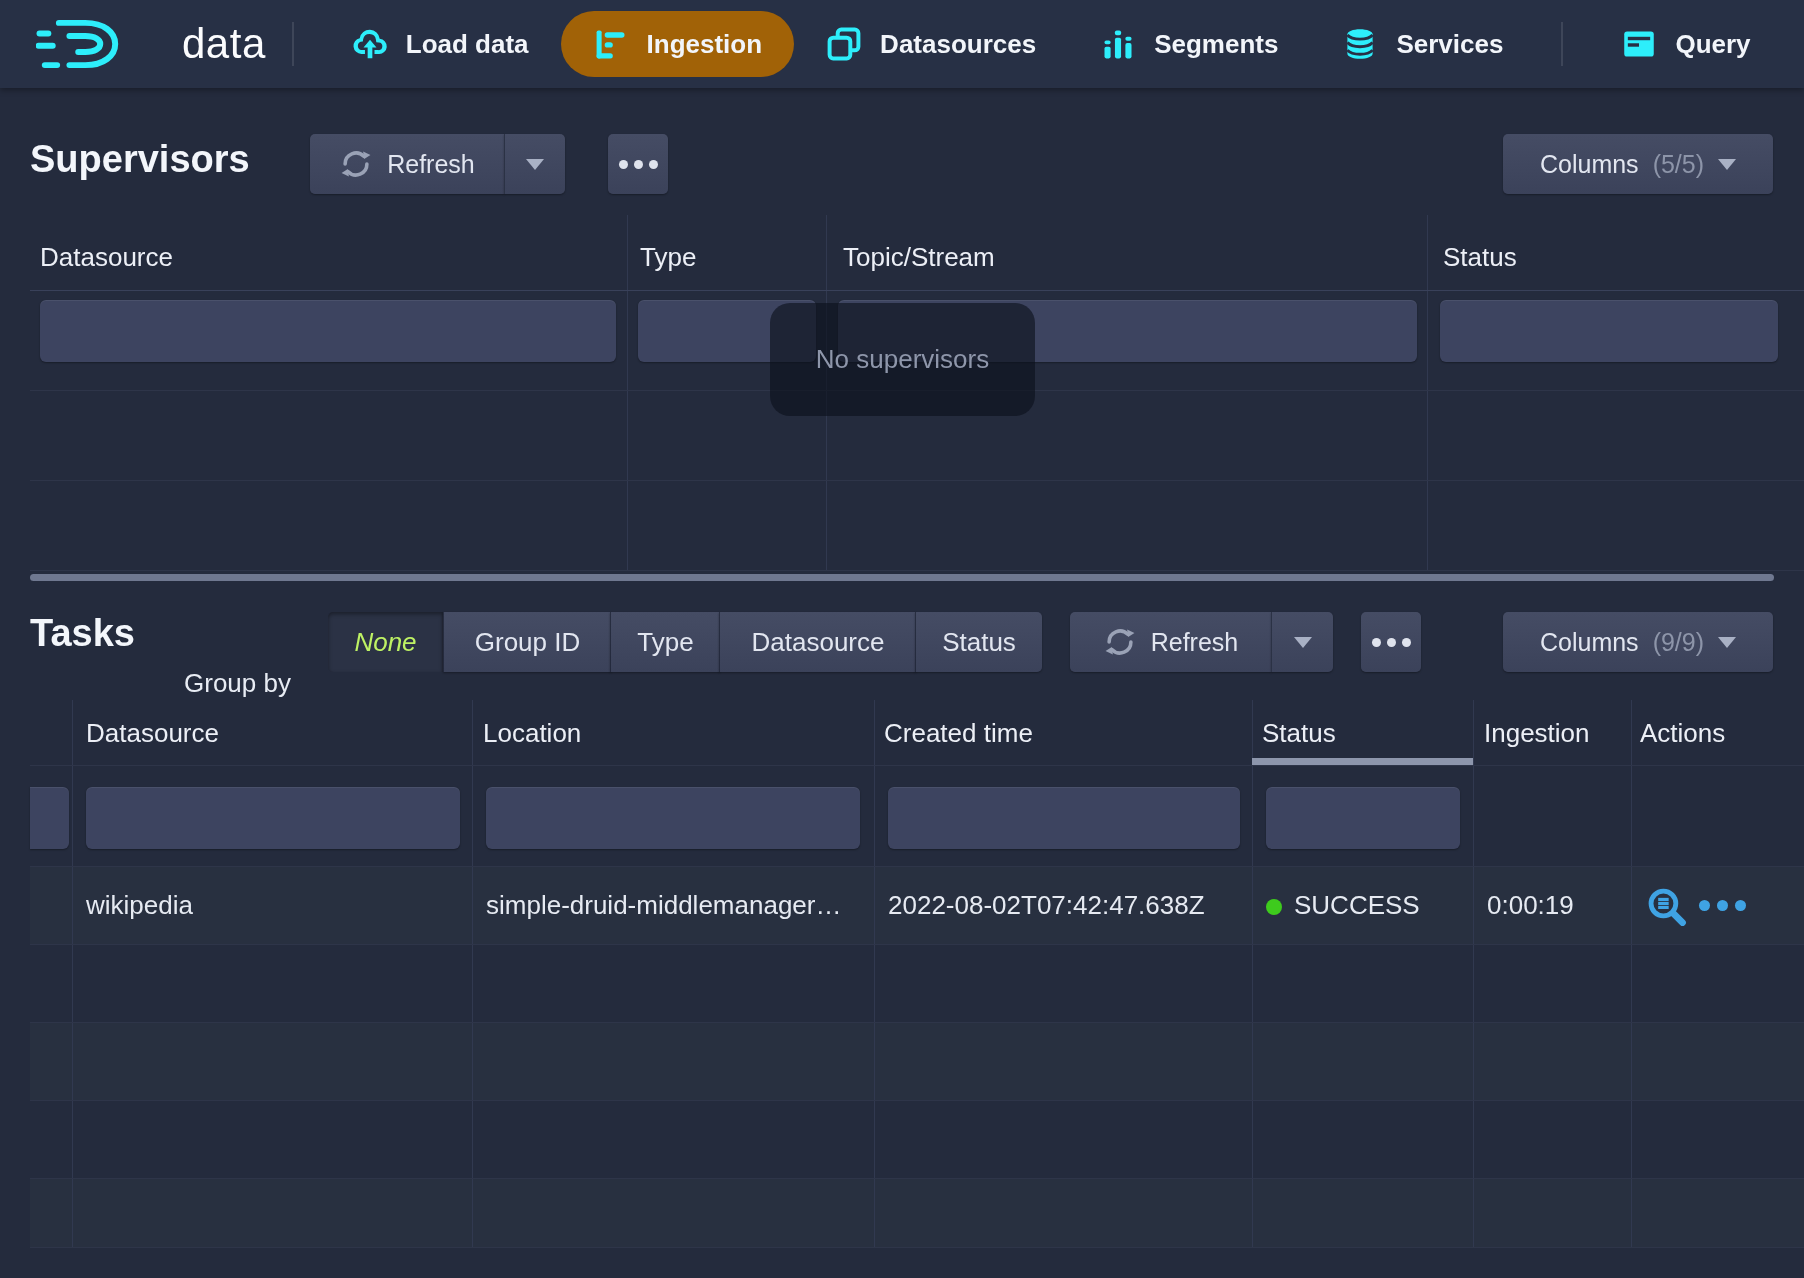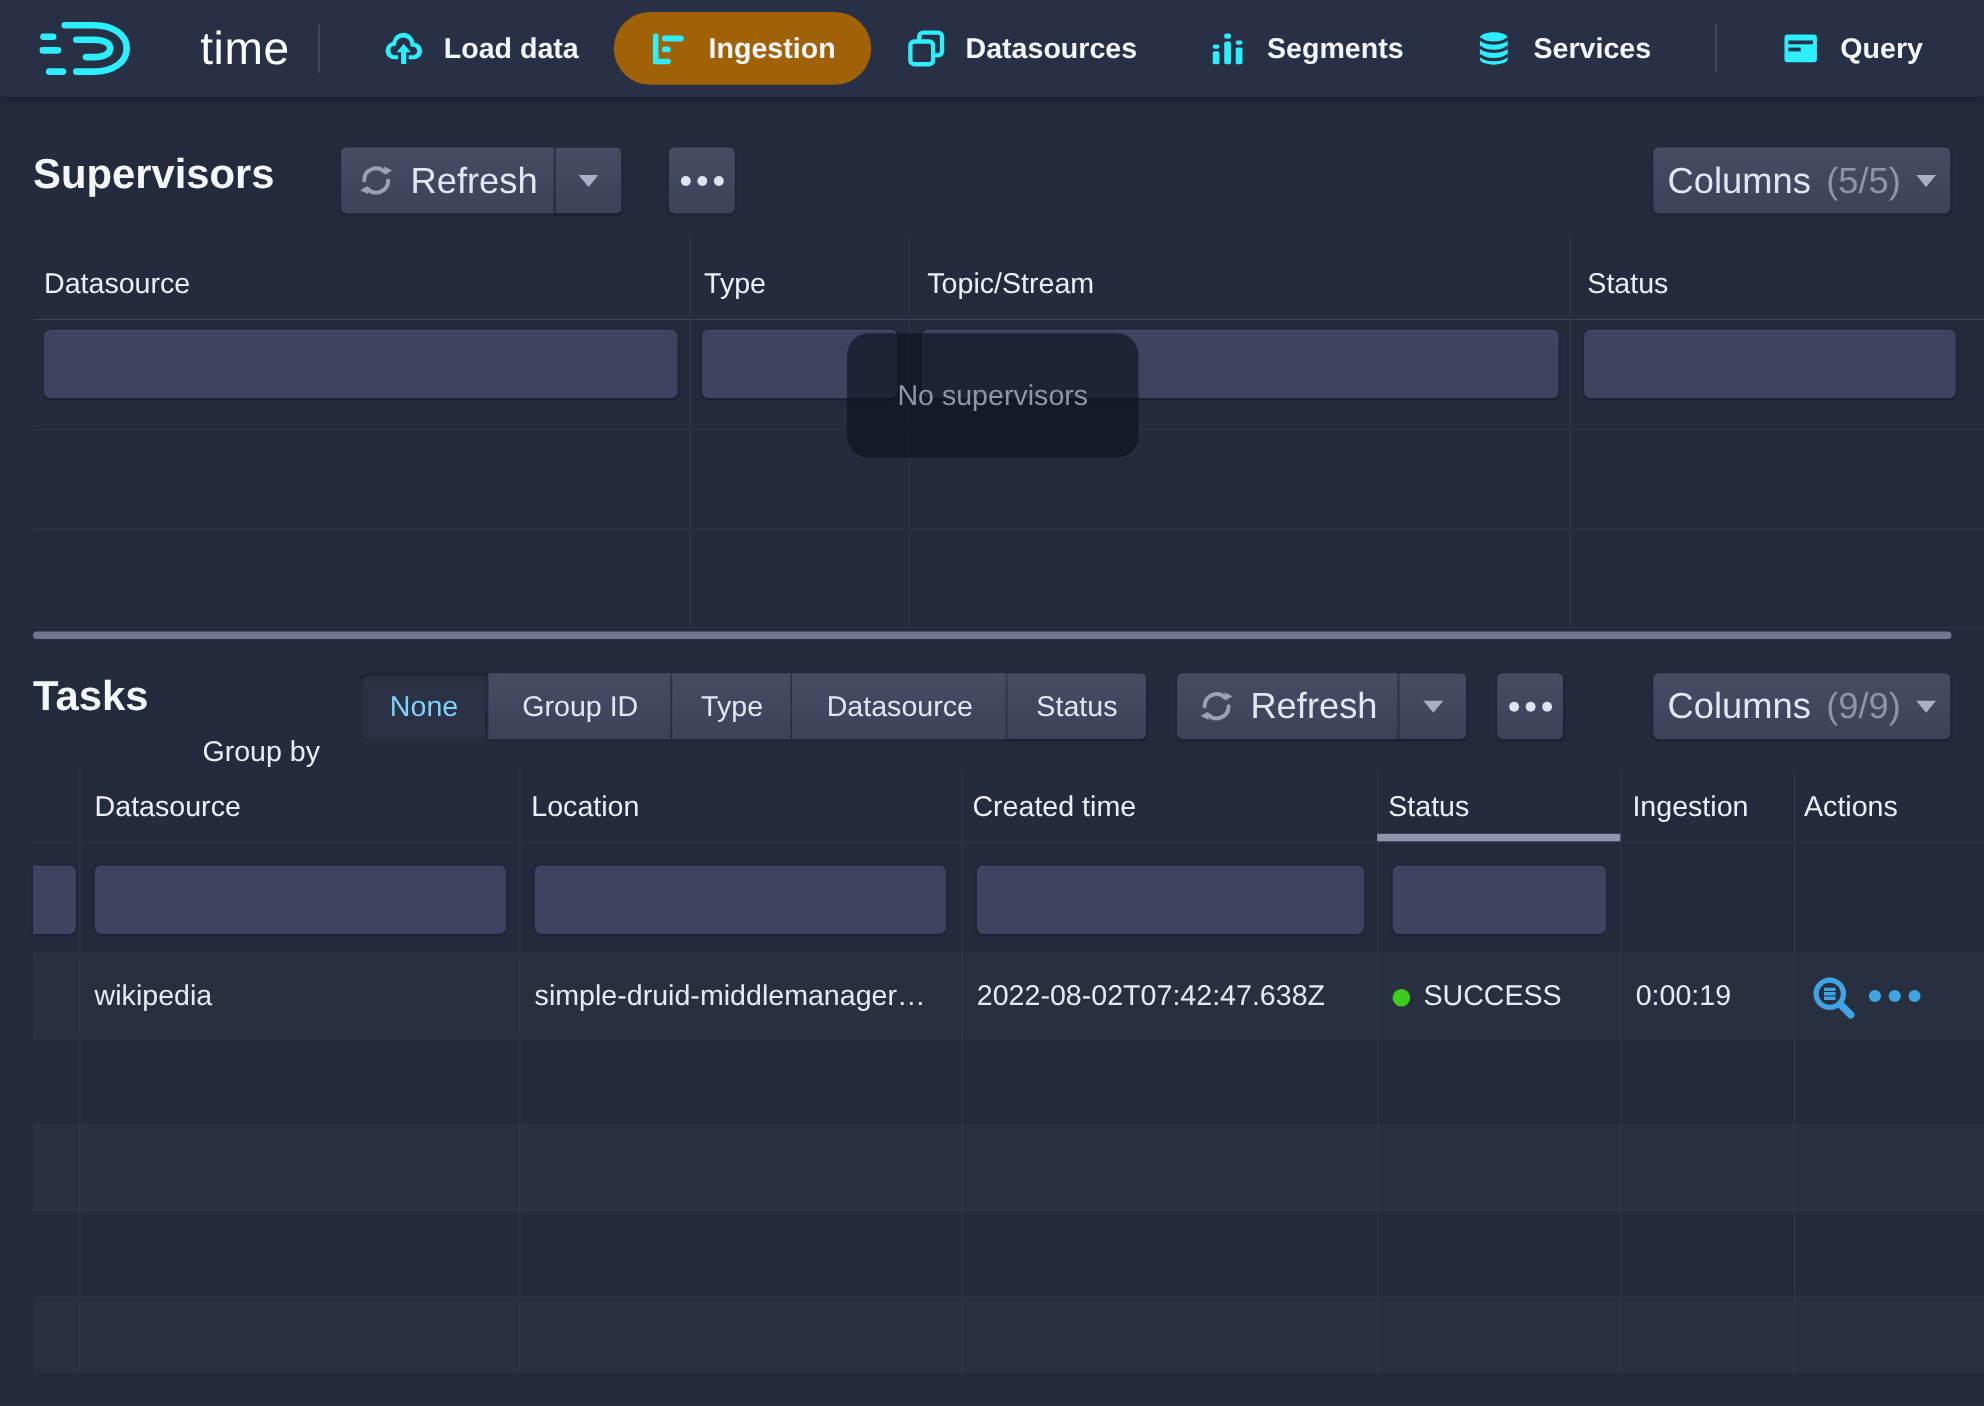--- a/index.html
+++ b/index.html
@@ -24,40 +24,40 @@
     white-space:nowrap;
     font-weight:bold;
   }
   .nav-item.active{background:#a16207;}
   .icon svg{display:block;}
   
   .section-title{position:absolute;left:30px;font-size:38px;font-weight:600;color:#f3f6fb;}
   .btn{
     position:absolute;height:60px;display:flex;align-items:center;justify-content:center;
     gap:14px;background:linear-gradient(#454c64,#3b425a);border-radius:5px;
-    font-size:33px;color:#e2e6f0;cursor:pointer;box-shadow:0 1px 2px rgba(0,0,0,.35);
+    font-size:25px;color:#e2e6f0;cursor:pointer;box-shadow:0 1px 2px rgba(0,0,0,.35);
   }
   .btn-main{border-radius:5px 0 0 5px;}
   .btn-caret{border-radius:0 5px 5px 0;border-left:1px solid #2b3245;}
   .muted{color:#8d95a9;}
   .caret{width:0;height:0;border-left:9px solid transparent;border-right:9px solid transparent;
          border-top:11px solid #a9b1c5;}
   .dots3{position:relative;width:9px;height:9px;border-radius:50%;background:#dfe3ed;
          box-shadow:-15px 0 0 #dfe3ed,15px 0 0 #dfe3ed;}
   .dots3.blue{width:11px;height:11px;background:#3fa3e4;
          box-shadow:-18px 0 0 #3fa3e4,18px 0 0 #3fa3e4;}
   
   .seg{
     position:absolute;height:60px;display:flex;align-items:center;justify-content:center;
     background:linear-gradient(#454c64,#3b425a);font-size:26px;color:#e2e6f0;cursor:pointer;
     border-left:1px solid rgba(17,22,37,.55);box-shadow:0 1px 2px rgba(0,0,0,.35);
   }
   .seg.first{border-radius:5px 0 0 5px;border-left:none;}
   .seg.last{border-radius:0 5px 5px 0;}
-  .seg.active{background:#2b3245;box-shadow:inset 0 2px 4px rgba(0,0,0,.4);color:#7dd3fc;}
+  .seg.active{background:#2b3245;box-shadow:inset 0 2px 4px rgba(0,0,0,.4);color:#bef264;font-style:italic;}
   
   .vline{position:absolute;width:1px;background:#313950;}
   .hline{position:absolute;height:1px;background:#2e3549;left:30px;right:0;}
   .th{position:absolute;font-size:26px;color:#eceff6;cursor:pointer;white-space:nowrap;}
   .stripe{position:absolute;left:30px;right:0;background:#283040;}
   .filter-input{
     position:absolute;height:62px;border:none;outline:none;border-radius:6px;
     background:#3d4460;box-shadow:inset 0 1px 0 rgba(255,255,255,.07),0 1px 2px rgba(0,0,0,.35);
     font-size:26px;color:#e6eaf2;padding:0 16px;box-sizing:border-box;
   }
@@ -83,21 +83,21 @@
         <svg width="132" height="58" viewBox="0 0 75 31">
           <g stroke="#2deefb" stroke-width="3.4" fill="none" stroke-linecap="round">
             <path d="M13 3.5h15c10.5 0 17 5.3 17 12s-6.5 12-17 12h-9"></path>
             <path d="M19 11h9c5.5 0 8.5 2 8.5 4.5s-3 4.5-8.5 4.5h-4"></path>
             <path d="M2 9.5h5"></path>
             <path d="M1.5 16.5h8"></path>
             <path d="M5 27.5h7"></path>
           </g>
         </svg>
       </span>
-      <span class="logo-text">time</span>
+      <span class="logo-text">data</span>
     </div>
     <div class="nav-divider"></div>
 
     <div class="nav-item">
       <span class="icon">
         <svg width="36" height="36" viewBox="0 0 20 20">
           <path fill="#2deefb" d="M5.2 15.5a4.4 4.4 0 0 1-.9-8.7 5.6 5.6 0 0 1 11.1.3 4.1 4.1 0 0 1-.6 8.4h-2.3v-2.1h2.1a2.1 2.1 0 0 0 .3-4.2l-1.4-.2-.2-1.4a3.6 3.6 0 0 0-7.1-.2l-.2 1.2-1.2.2a2.4 2.4 0 0 0 .4 4.6h2v2.1z"></path>
           <path fill="#2deefb" d="M10 7.6l3.6 4.3h-2.3v6h-2.6v-6H6.4z"></path>
         </svg>
       </span>

